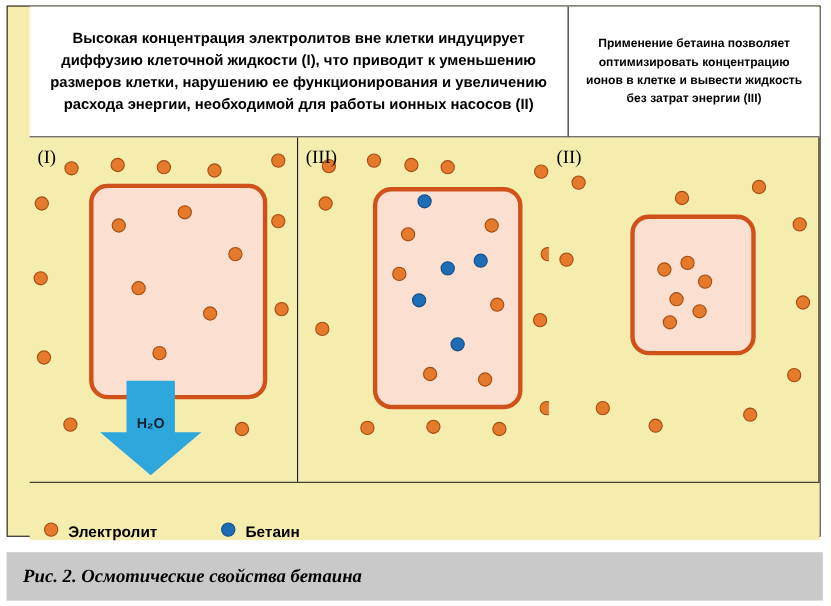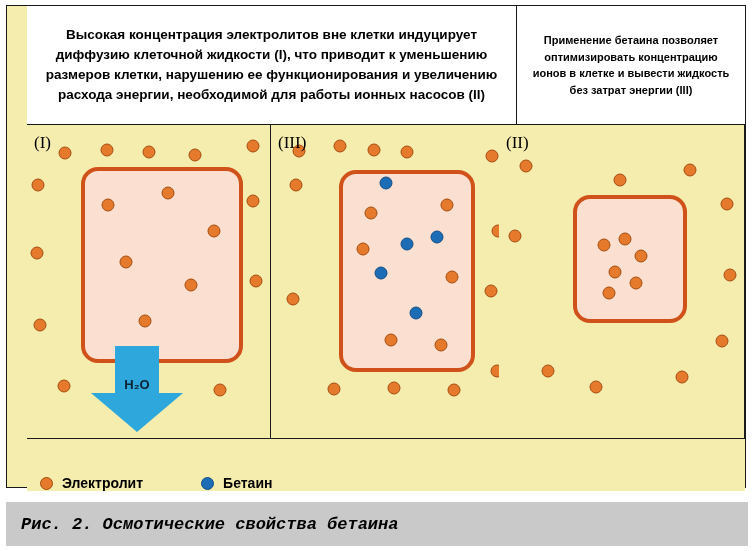--- a/index.html
+++ b/index.html
@@ -32,28 +32,28 @@
   .dot-electrolyte { background:#e5792c; border:1.5px solid #a44d10; }
   .dot-betaine { background:#1d6db6; border:1.5px solid #134e86; }
 
   .arrow { position:absolute; left:64px; top:221px; z-index:2; }
   .arrow polygon { fill:#2ea7dd; }
   .arrow-label { position:absolute; left:64px; top:252px; width:92px; text-align:center;
                  font-weight:bold; font-size:13px; color:#0d2233; z-index:4; }
 
   .legend-row { display:flex; align-items:center; flex:1; background:#f5edae;
                 padding-left:13px; gap:58px; }
-  .legend-item { display:flex; align-items:center; gap:9px; font-weight:bold; font-size:14px;margin-top:36px; }
+  .legend-item { display:flex; align-items:flex-start; gap:9px; font-weight:bold; font-size:14px;margin-top:36px; }
   .legend-dot { display:inline-block; width:13px; height:13px; border-radius:50%; flex-shrink:0; }
   .legend-dot.dot-electrolyte { background:#e5792c; border:1.5px solid #a44d10; }
   .legend-dot.dot-betaine { background:#1d6db6; border:1.5px solid #134e86; }
 
   .caption { position:absolute; left:6px; top:502px; width:742px; height:44px; background:#c9c9c9;
              display:flex; align-items:center; padding-left:15px;
-             font-family:Liberation Mono, monospace; font-weight:bold; font-style:italic;
+             font-family:Liberation Serif, serif; font-weight:bold; font-style:italic;
              font-size:17px; color:#000; }
 </style>
 </head>
 <body>
 
 <div class="stage">
 
   <div class="figure">
 
     <div class="text-row">

